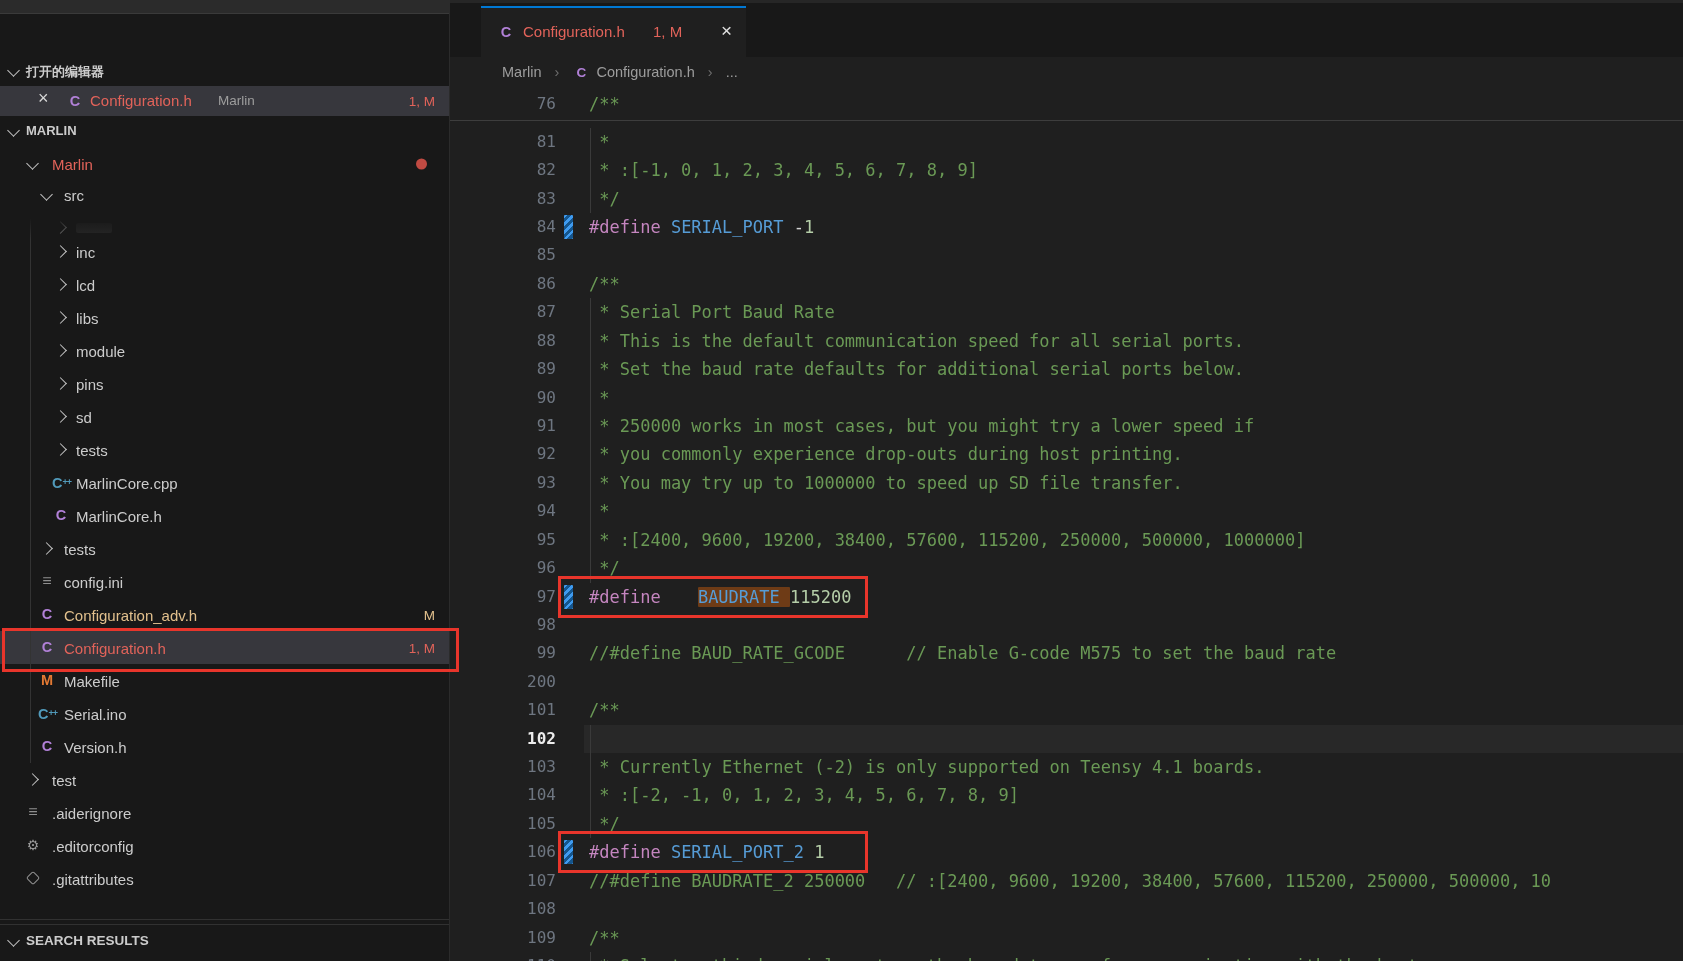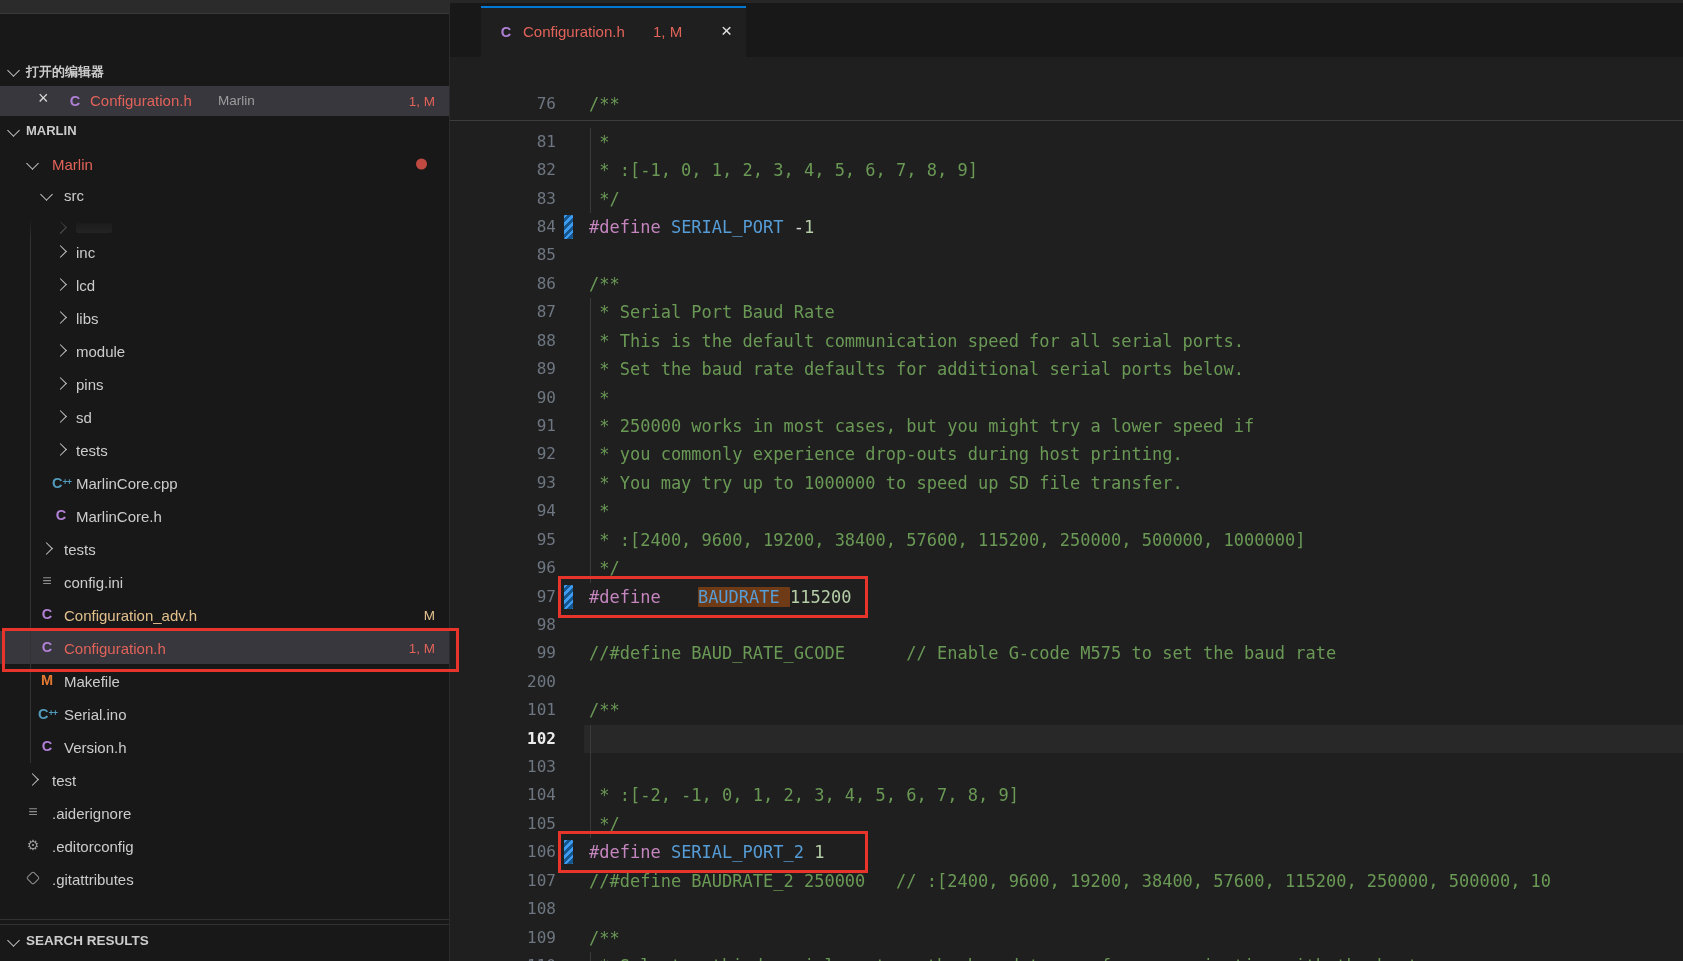--- a/index.html
+++ b/index.html
@@ -228,20 +228,30 @@
 
     <div class="tabbar">
       <div class="tab">
         <span class="fi fi-c">C</span>
         <span class="tab-title">Configuration.h</span>
         <span class="tab-badge">1, M</span>
         <span class="tab-close">×</span>
       </div>
     </div>
 
+    <div class="breadcrumb">
+      <span class="bc-wrap">
+        <span class="bc-item">Marlin</span>
+        <span class="bc-sep">›</span>
+        <span class="bc-icon">C</span>
+        <span class="bc-item">Configuration.h</span>
+        <span class="bc-sep">›</span>
+        <span class="bc-item">...</span>
+      </span>
+    </div>
 
     <div id="code">
       <div class="sticky mono">
         <span class="ln">76</span>
         <span class="content tk-cm">/**</span>
       </div>
       <div id="lines">
           <div class="code-line mono" style="top: 37.8px;">
             <span class="ln">81</span>
             <span class="cm-guide"></span>
@@ -342,20 +352,21 @@
             <span class="content"><span class="tk-cm">/**</span></span>
           </div>
           <div class="code-line mono" style="top: 634.62px;">
             <div class="cur-bg"></div>
             <span class="ln cur">102</span>
             <span class="cm-guide"></span>
           </div>
           <div class="code-line mono" style="top: 663.04px;">
             <span class="ln">103</span>
             <span class="cm-guide"></span>
+            <span class="content"><span class="tk-cm"> * Currently Ethernet (-2) is only supported on Teensy 4.1 boards.</span></span>
           </div>
           <div class="code-line mono" style="top: 691.46px;">
             <span class="ln">104</span>
             <span class="cm-guide"></span>
             <span class="content"><span class="tk-cm"> * :[-2, -1, 0, 1, 2, 3, 4, 5, 6, 7, 8, 9]</span></span>
           </div>
           <div class="code-line mono" style="top: 719.88px;">
             <span class="ln">105</span>
             <span class="cm-guide"></span>
             <span class="content"><span class="tk-cm"> */</span></span>

